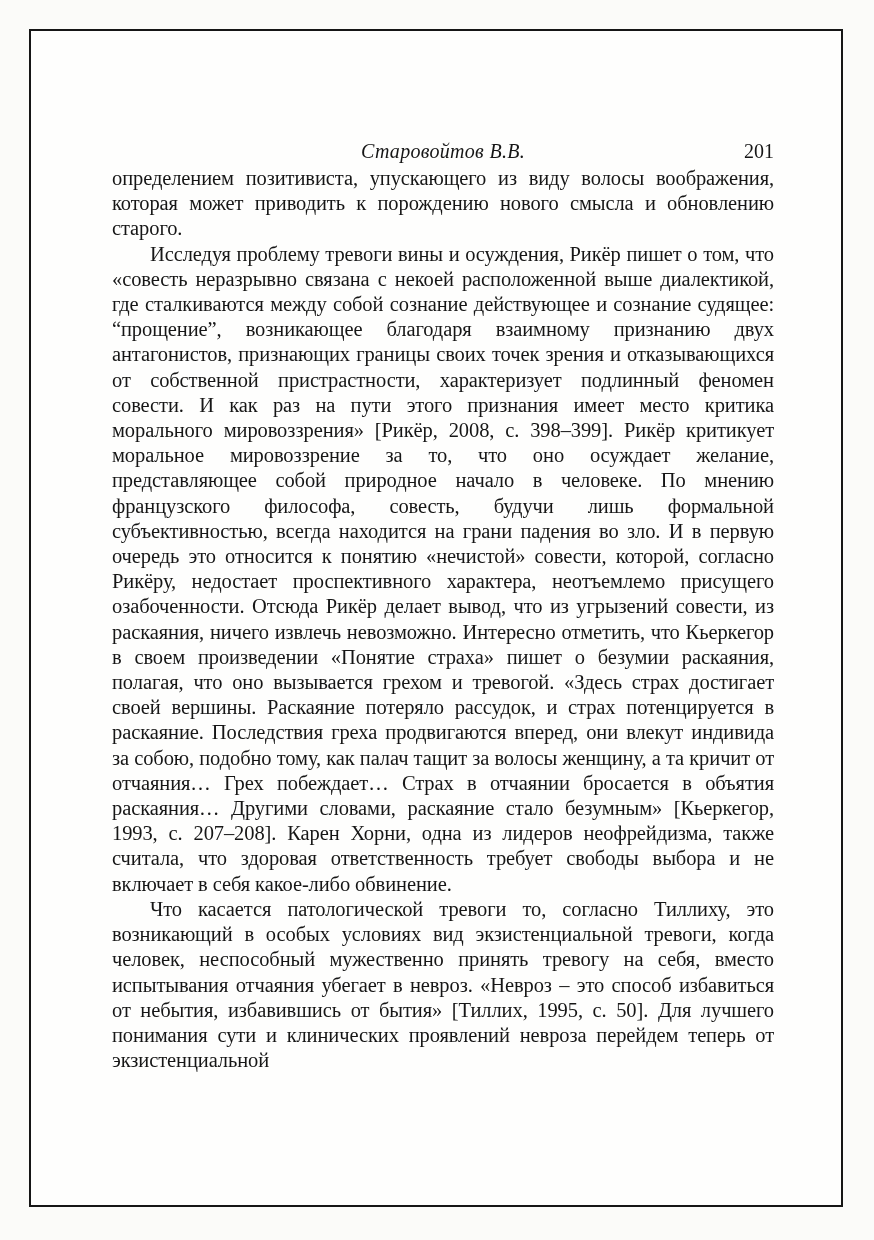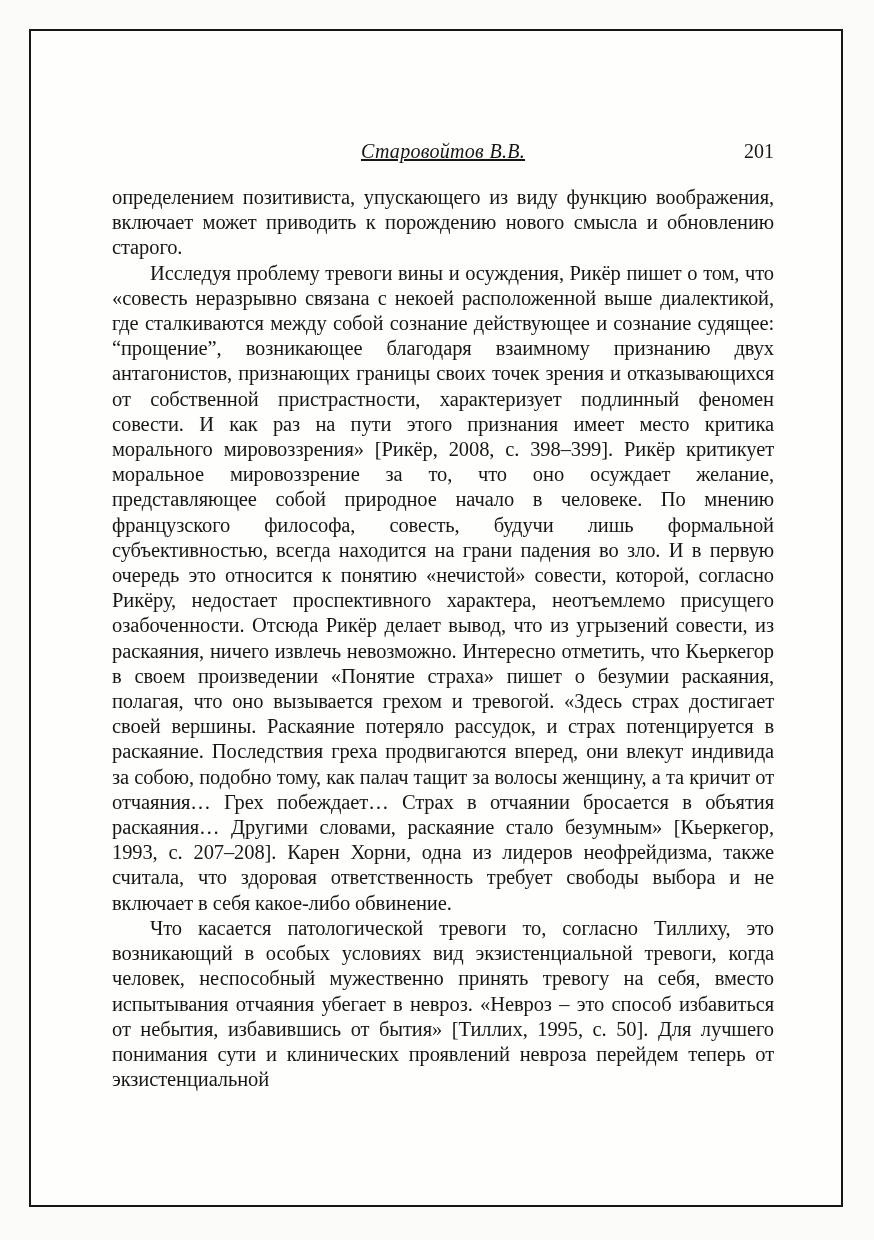--- a/index.html
+++ b/index.html
@@ -27,23 +27,21 @@
   }
   .content {
     position: absolute;
     left: 112px;
     top: 140px;
     width: 662px;
   }
   .header {
     position: relative;
     height: 26px;
-    margin-bottom: 19px;
     font-size: 20px;
-    text-decoration: underline;
   }
   .author {
     display: block;
     text-align: center;
     font-style: italic;
     letter-spacing: 0.3px;
   }
   .pagenum {
     position: absolute;
     right: 0;
@@ -69,17 +67,17 @@
 
 <div class="page-frame"></div>
 
 <div class="content">
   <div class="header">
     <span class="author">Старовойтов В.В.</span>
     <span class="pagenum">201</span>
   </div>
 
   <div class="body-text">
-    <p>определением позитивиста, упускающего из виду функцию воображения, включает может приводить к порождению нового смысла и обновлению старого.</p>
+    <p>определением позитивиста, упускающего из виду волосы воображения, которая может приводить к порождению нового смысла и обновлению старого.</p>
     <p class="indent">Исследуя проблему тревоги вины и осуждения, Рикёр пишет о том, что «совесть неразрывно связана с некоей расположенной выше диалектикой, где сталкиваются между собой сознание действующее и сознание судящее: “прощение”, возникающее благодаря взаимному признанию двух антагонистов, признающих границы своих точек зрения и отказывающихся от собственной пристрастности, характеризует подлинный феномен совести. И как раз на пути этого признания имеет место критика морального мировоззрения» [Рикёр, 2008, с. 398–399]. Рикёр критикует моральное мировоззрение за то, что оно осуждает желание, представляющее собой природное начало в человеке. По мнению французского философа, совесть, будучи лишь формальной субъективностью, всегда находится на грани падения во зло. И в первую очередь это относится к понятию «нечистой» совести, которой, согласно Рикёру, недостает проспективного характера, неотъемлемо присущего озабоченности. Отсюда Рикёр делает вывод, что из угрызений совести, из раскаяния, ничего извлечь невозможно. Интересно отметить, что Кьеркегор в своем произведении «Понятие страха» пишет о безумии раскаяния, полагая, что оно вызывается грехом и тревогой. «Здесь страх достигает своей вершины. Раскаяние потеряло рассудок, и страх потенцируется в раскаяние. Последствия греха продвигаются вперед, они влекут индивида за собою, подобно тому, как палач тащит за волосы женщину, а та кричит от отчаяния… Грех побеждает… Страх в отчаянии бросается в объятия раскаяния… Другими словами, раскаяние стало безумным» [Кьеркегор, 1993, с. 207–208]. Карен Хорни, одна из лидеров неофрейдизма, также считала, что здоровая ответственность требует свободы выбора и не включает в себя какое-либо обвинение.</p>
     <p class="indent">Что касается патологической тревоги то, согласно Тиллиху, это возникающий в особых условиях вид экзистенциальной тревоги, когда человек, неспособный мужественно принять тревогу на себя, вместо испытывания отчаяния убегает в невроз. «Невроз – это способ избавиться от небытия, избавившись от бытия» [Тиллих, 1995, с. 50]. Для лучшего понимания сути и клинических проявлений невроза перейдем теперь от экзистенциальной</p>
   </div>
 </div>
 
 </body></html>

